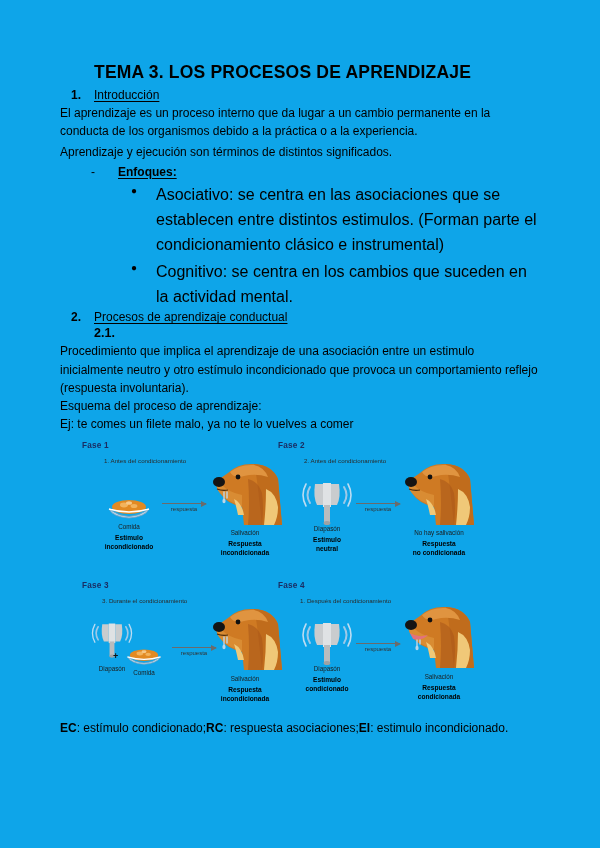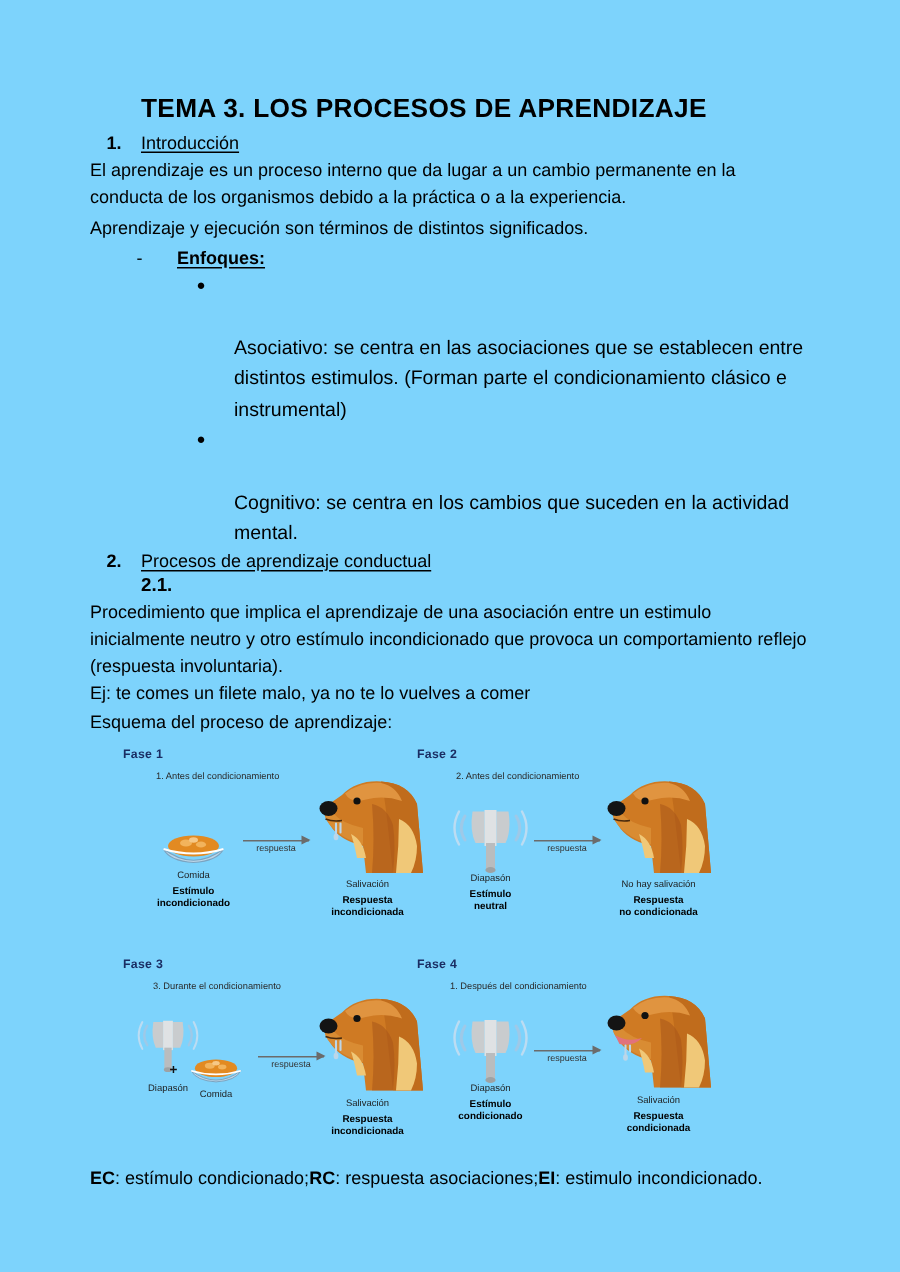--- a/index.html
+++ b/index.html
@@ -14,21 +14,21 @@
     overflow: hidden;
     font-family: "Liberation Sans", sans-serif;
     color: #000000;
     position: relative;
   }
   .page {
     position: absolute;
     left: 0; top: 0;
     width: 600px;
     height: 848px;
-    background: #7dd3fc;
+    background: #0ea5e9;
     box-sizing: border-box;
     padding: 62px 60px 0 60px;
   }
   .doc-title {
     font-size: 17.5px;
     font-weight: bold;
     letter-spacing: 0.2px;
     margin: 0 0 5px 34px;
     line-height: 1.2;
   }
@@ -101,24 +101,23 @@
     margin-top: 1px;
   }
   .bullet-mark {
     width: 25px;
     flex: 0 0 25px;
     font-size: 10px;
     line-height: 1.58;
     padding-top: 1px;
   }
   .bullet-text {
-    font-size: 13px;
+    font-size: 16px;
     line-height: 1.58;
     flex: 1 1 auto;
-    margin-top: 40px;
   }
   .after-bullets { margin-top: 1px; }
 
   
   .diagram {
     position: relative;
     margin: 8px 0 0 22px;
     width: 420px;
     height: 272px;
   }
@@ -248,22 +247,22 @@
   <div class="h2-row after-bullets">
     <span class="h2-num">2.</span>
     <span class="h2-text">Procesos de aprendizaje conductual</span>
   </div>
 
   <div class="h3-row">
     <span class="h3-num">2.1.</span>
   </div>
 
   <p class="body">Procedimiento que implica el aprendizaje de una asociación entre un estimulo inicialmente neutro y otro estímulo incondicionado que provoca un comportamiento reflejo (respuesta involuntaria).</p>
+  <p class="body">Esquema del proceso de aprendizaje:</p>
   <p class="body">Ej: te comes un filete malo, ya no te lo vuelves a comer</p>
-  <p class="body">Esquema del proceso de aprendizaje:</p>
 
   <div class="diagram">
 
     <div class="panel panel-1">
       <div class="fase-label">Fase 1</div>
       <div class="panel-sub sub-a">1. Antes del condicionamiento</div>
 
       <div class="stim-zone" style="left:18px; top:52px; width:58px;">
         <svg width="58" height="30" viewBox="0 0 58 30">
           <ellipse cx="29" cy="14" rx="17" ry="7" fill="#e28a22"></ellipse>

